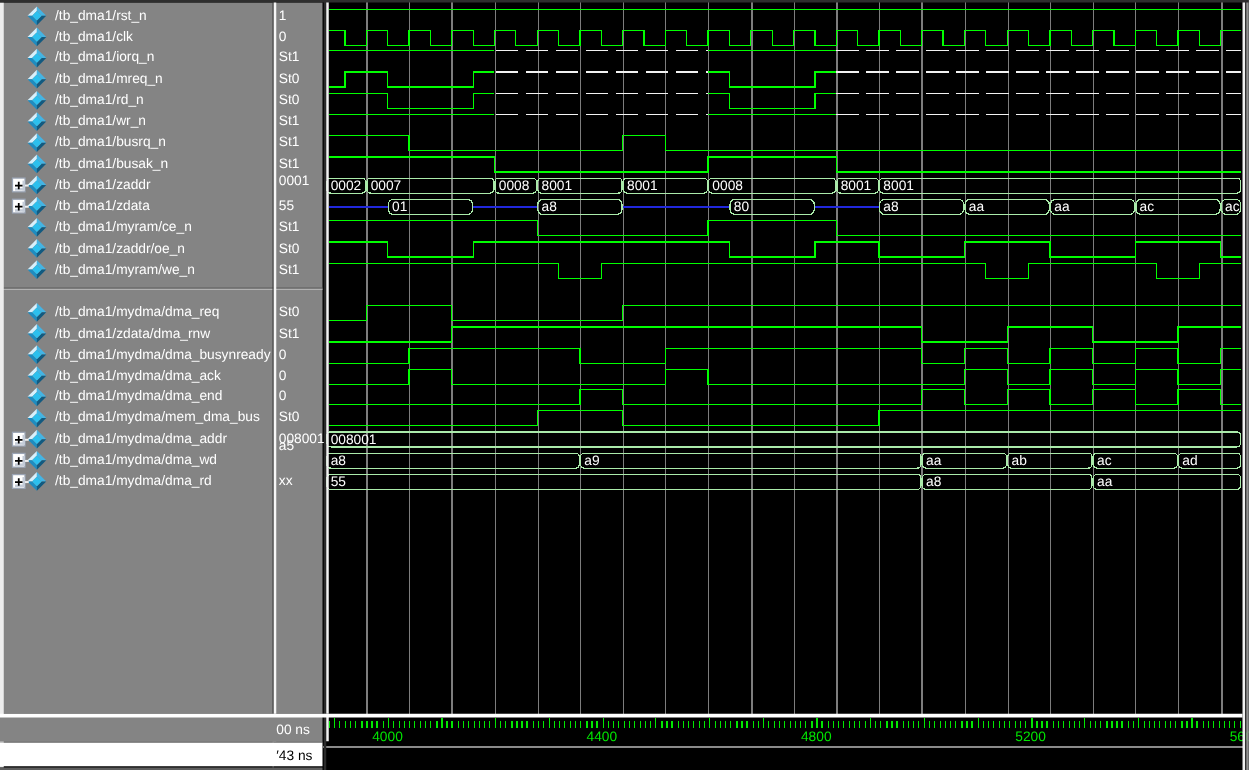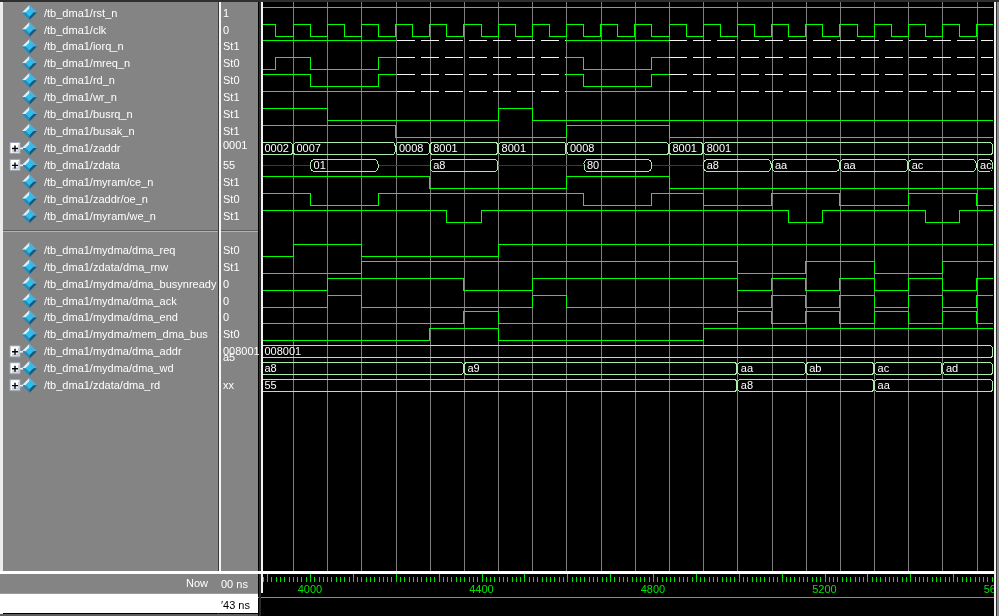--- a/index.html
+++ b/index.html
@@ -50,21 +50,21 @@
 <div class="nm" style="top:293.56px">/tb_dma1/mydma/dma_ack</div>
 <div class="vl" style="top:293.56px">0</div>
 <div class="nm" style="top:310.48px">/tb_dma1/mydma/dma_end</div>
 <div class="vl" style="top:310.48px">0</div>
 <div class="nm" style="top:327.40000000000003px">/tb_dma1/mydma/mem_dma_bus</div>
 <div class="vl" style="top:327.40000000000003px">St0</div>
 <div class="nm" style="top:344.32000000000005px">/tb_dma1/mydma/dma_addr</div>
 <div class="vl" style="top:344.32000000000005px">008001</div>
 <div class="nm" style="top:361.24px">/tb_dma1/mydma/dma_wd</div>
 <div class="vl" style="top:350px">a5</div>
-<div class="nm" style="top:378.16px">/tb_dma1/zdata/dma_rd</div>
+<div class="nm" style="top:378.16px">/tb_dma1/mydma/dma_rd</div>
 <div class="vl" style="top:378.16px">xx</div>
 <svg width="258" height="616" viewBox="0 0 258 616" style="position:absolute;left:0;top:0">
 <polygon points="29.5,5.1 29.5,8.8 25.7,12.6 22.0,12.6" fill="#d8f0fc"></polygon>
       <polygon points="29.5,5.1 37.0,12.6 33.3,12.6 29.5,8.8" fill="#44b4e4"></polygon>
       <polygon points="22.0,12.6 25.7,12.6 29.5,16.4 29.5,20.1" fill="#1e8cc0"></polygon>
       <polygon points="33.3,12.6 37.0,12.6 29.5,20.1 29.5,16.4" fill="#125a80"></polygon>
       <polygon points="29.5,8.8 33.3,12.6 29.5,16.4 25.7,12.6" fill="#2cc0ee"></polygon>
 <polygon points="29.5,22.020000000000003 29.5,25.720000000000002 25.7,29.520000000000003 22.0,29.520000000000003" fill="#d8f0fc"></polygon>
       <polygon points="29.5,22.020000000000003 37.0,29.520000000000003 33.3,29.520000000000003 29.5,25.720000000000002" fill="#44b4e4"></polygon>
       <polygon points="22.0,29.520000000000003 25.7,29.520000000000003 29.5,33.32 29.5,37.02" fill="#1e8cc0"></polygon>
@@ -308,21 +308,20 @@
 <div style="position:absolute;left:219px;top:0;width:2px;height:571px;background:#f6f6f6"></div>
 <div style="position:absolute;left:219px;top:573px;width:2px;height:20px;background:#f6f6f6"></div>
 <div style="position:absolute;left:259px;top:0;width:1.5px;height:616px;background:#2a2a2a"></div>
 <div style="position:absolute;left:260.5px;top:0;width:2px;height:571px;background:#f2f2f2"></div>
 <div style="position:absolute;left:260.5px;top:573px;width:2px;height:20px;background:#f2f2f2"></div>
 
 <div id="nowrow"></div>
 <div id="cursrow"></div>
 <div style="position:absolute;left:0;top:571px;width:994px;height:2.5px;background:#ffffff"></div>
 <div style="position:absolute;left:0;top:593.2px;width:258px;height:1px;background:#9a9a9a"></div>
-<div class="lab" style="top:573px;color:#fff;">Now</div>
 <div class="vl" style="top:577px;left:221px;color:#fff;">00 ns</div>
 <div class="vl" style="top:597.5px;left:221px;color:#000;">′43 ns</div>
 <div style="position:absolute;left:0;top:613.5px;width:258px;height:2.5px;background:#5e5e5e"></div>
 
 <div style="position:absolute;left:994px;top:0;width:2px;height:616px;background:#f0f0f0"></div>
 <div style="position:absolute;left:996px;top:0;width:1px;height:616px;background:#303030"></div>
 <div style="position:absolute;left:997px;top:0;width:2px;height:616px;background:#909090"></div>
 <div style="position:absolute;left:0;top:0;width:999px;height:1.5px;background:#2e2e2e"></div>
 </div>
 </body></html>

